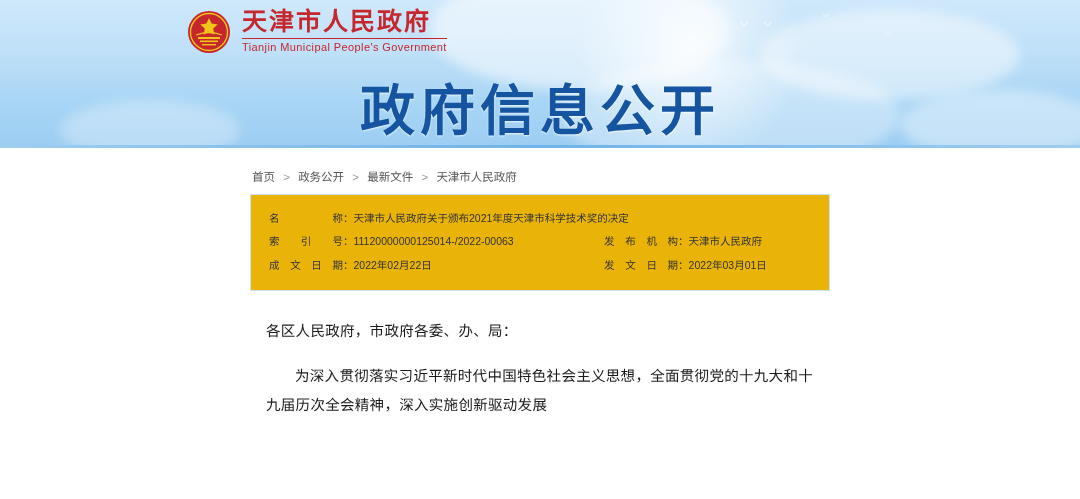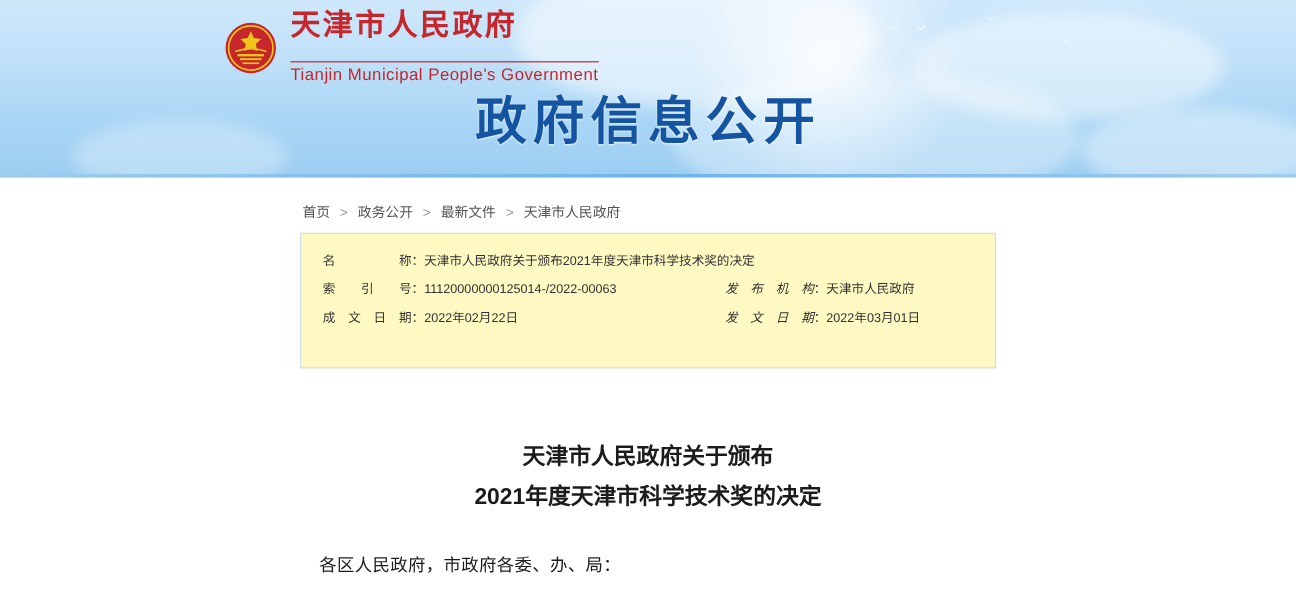--- a/index.html
+++ b/index.html
@@ -63,35 +63,35 @@
   .gov-title-cn {
     color: #c5272d;
     font-size: 25px;
     font-weight: bold;
     letter-spacing: 2px;
     line-height: 1.05;
     white-space: nowrap;
   }
   .gov-title-en {
     color: #c5272d;
-    font-size: 14px;
+    font-size: 11px;
     letter-spacing: .4px;
     white-space: nowrap;
-    margin-top: 17px;
+    margin-top: 4px;
     border-top: 1px solid #c5272d;
     padding-top: 2px;
     display: inline-block;
   }
   .banner-title {
     position: absolute;
     left: 0; right: 0;
     top: 66px;
     text-align: center;
     color: #1554a0;
-    font-size: 43px;
+    font-size: 55px;
     font-weight: bold;
     letter-spacing: 5px;
     text-shadow: 0 1px 2px rgba(255,255,255,.8);
   }
   .banner-bottom-rule {
     position: absolute;
     left: 0; bottom: 0;
     width: 1080px; height: 3px;
     background: linear-gradient(90deg,#9fcdf0,#6fb3e8,#9fcdf0);
   }
@@ -113,22 +113,22 @@
     white-space: nowrap;
   }
   .breadcrumb a {
     color: #555;
     text-decoration: none;
   }
   .breadcrumb .sep { color: #999; margin: 0 5px; }
 
   .meta-box {
     border: 1px solid #cfe2f3;
-    background: #fef9c3;
-    padding: 11px 18px 29px 18px;
+    background: #eab308;
+    padding: 11px 18px 13px 18px;
   }
   table.meta {
     width: 100%;
     border-collapse: collapse;
     font-size: 10.5px;
     color: #333;
   }
   table.meta td {
     padding: 4.5px 0;
     vertical-align: top;
@@ -145,21 +145,20 @@
   td.colon { width: 10px; color: #333; }
   td.val { color: #333; }
   td.lbl2 {
     width: 74px;
     color: #333;
     white-space: nowrap;
     text-align: justify;
     text-align-last: justify;
     padding-right: 4px;
     padding-left: 18px;
-    font-style: italic;
   }
 
   .doc-title {
     text-align: center;
     color: #1b1b1b;
     font-size: 19px;
     font-weight: bold;
     line-height: 1.75;
     margin-top: 58px;
   }
@@ -244,24 +243,20 @@
           <td class="colon">：</td>
           <td class="val">2022年02月22日</td>
           <td class="lbl2">发文日期</td>
           <td class="colon">：</td>
           <td class="val">2022年03月01日</td>
         </tr>
       </tbody>
         </table>
     </div>
 
-    <div class="doc-title">
-      <div>天津市人民政府关于颁布</div>
-      <div>2021年度天津市科学技术奖的决定</div>
-    </div>
 
     <div class="doc-body">
       <p>各区人民政府，市政府各委、办、局：</p>
       <p class="indent">为深入贯彻落实习近平新时代中国特色社会主义思想，全面贯彻党的十九大和十九届历次全会精神，深入实施创新驱动发展</p>
     </div>
 
   </div>
 </div>
 
 </body></html>

